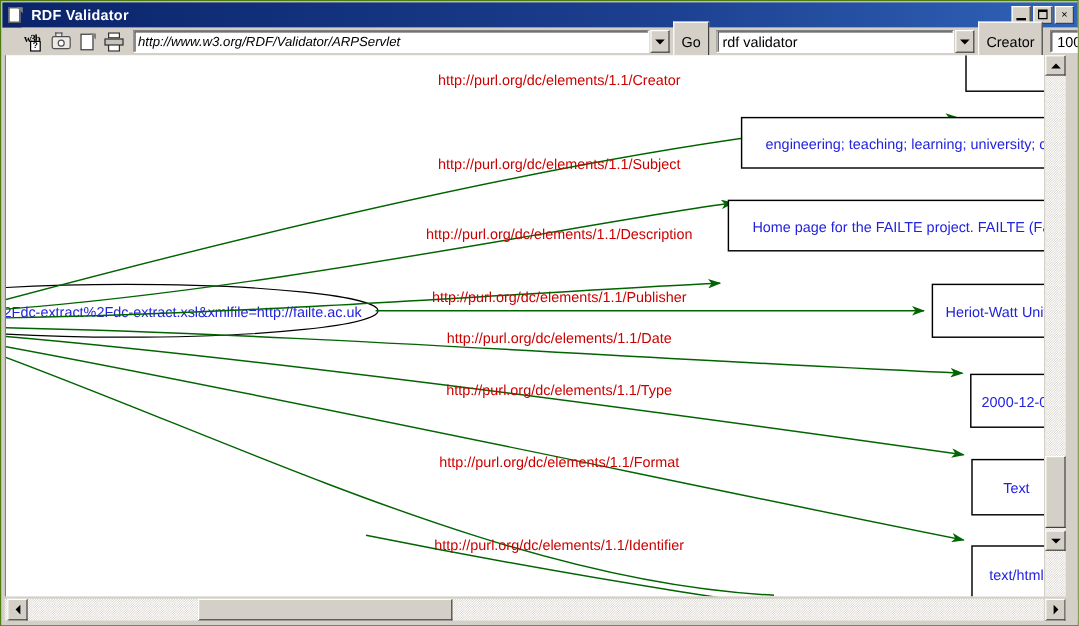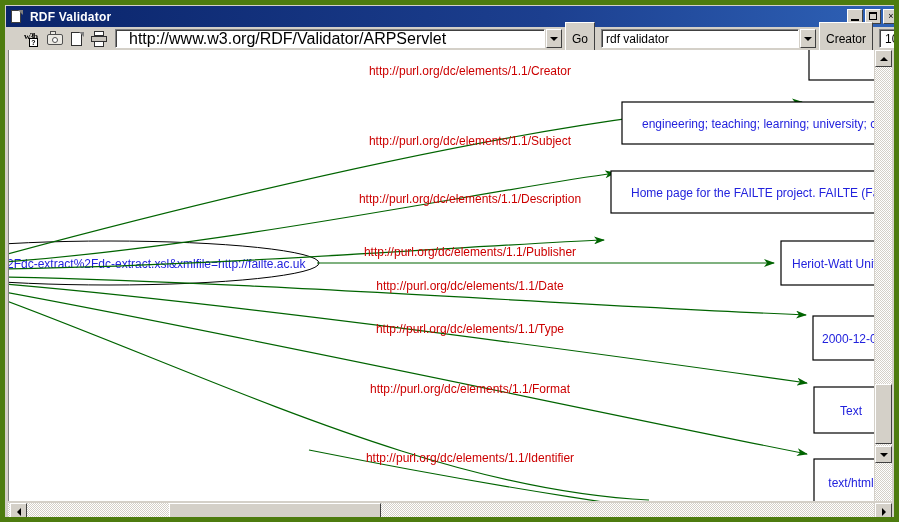--- a/index.html
+++ b/index.html
@@ -13,21 +13,21 @@
     -webkit-font-smoothing: none;
   }
 
   #app {
     position: relative;
     width: 899px;
     height: 522px;
     overflow: hidden;
     background: #d4d0c8;
     box-sizing: border-box;
-    border: 5px solid #4d7c0f;
+    border: 1px solid #4d7c0f;
   }
 
   
   .titlebar {
     position: absolute;
     left: 1px; top: 1px;
     width: 897px; height: 21px;
     background: linear-gradient(to right, #0a246a 0%, #1c3f8f 60%, #2f63b8 100%);
     display: flex;
     align-items: center;
@@ -209,28 +209,29 @@
 
   .addr-wrap {
     height: 19px;
     margin-left: 5px;
     display: flex;
     align-items: stretch;
     flex: 0 0 auto;
   }
   .addr-input {
     width: 430px;
-    padding-left: 13px;
-    font-size: 16px;
+    padding-left: 3px;
+    font-size: 11px;
     color: #000000;
     display: flex;
     align-items: center;
     white-space: nowrap;
     overflow: hidden;
     background: #ffffff;
+    font-style: italic;
   }
   .combo-arrow {
     width: 16px;
     background: #d4d0c8;
     border: 1px solid #ffffff;
     border-right-color: #404040;
     border-bottom-color: #404040;
     box-sizing: border-box;
     display: flex;
     align-items: center;

